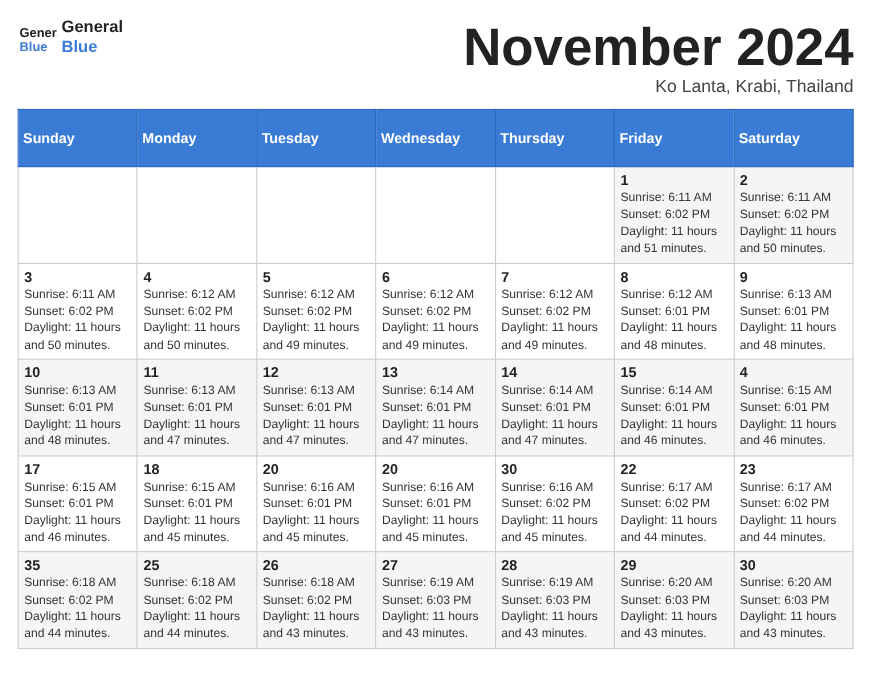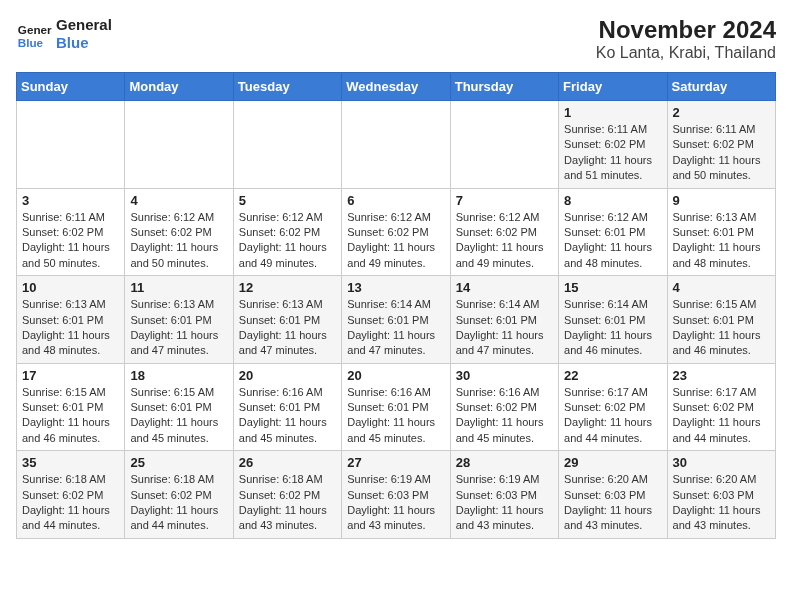--- a/index.html
+++ b/index.html
@@ -22,39 +22,39 @@
       gap: 4px;
     }
     .logo-icon {
       width: 36px;
       height: 36px;
     }
     .title-block {
       text-align: right;
     }
     .month-title {
-      font-size: 24px;
+      font-size: 48px;
       font-weight: bold;
       color: #222;
     }
     .location {
       font-size: 16px;
       color: #444;
     }
     table {
       width: 100%;
       border-collapse: collapse;
       table-layout: fixed;
     }
     thead tr th {
       background-color: #3a7bd5;
       color: #fff;
       font-size: 13px;
       font-weight: bold;
-      padding: 6px 4px;
+      padding: 18px 4px;
       text-align: left;
       border: 1px solid #2e6bc0;
     }
     tbody tr td {
       border: 1px solid #ccc;
       vertical-align: top;
       padding: 4px 5px;
       font-size: 10.5px;
       color: #222;
       height: 80px;

